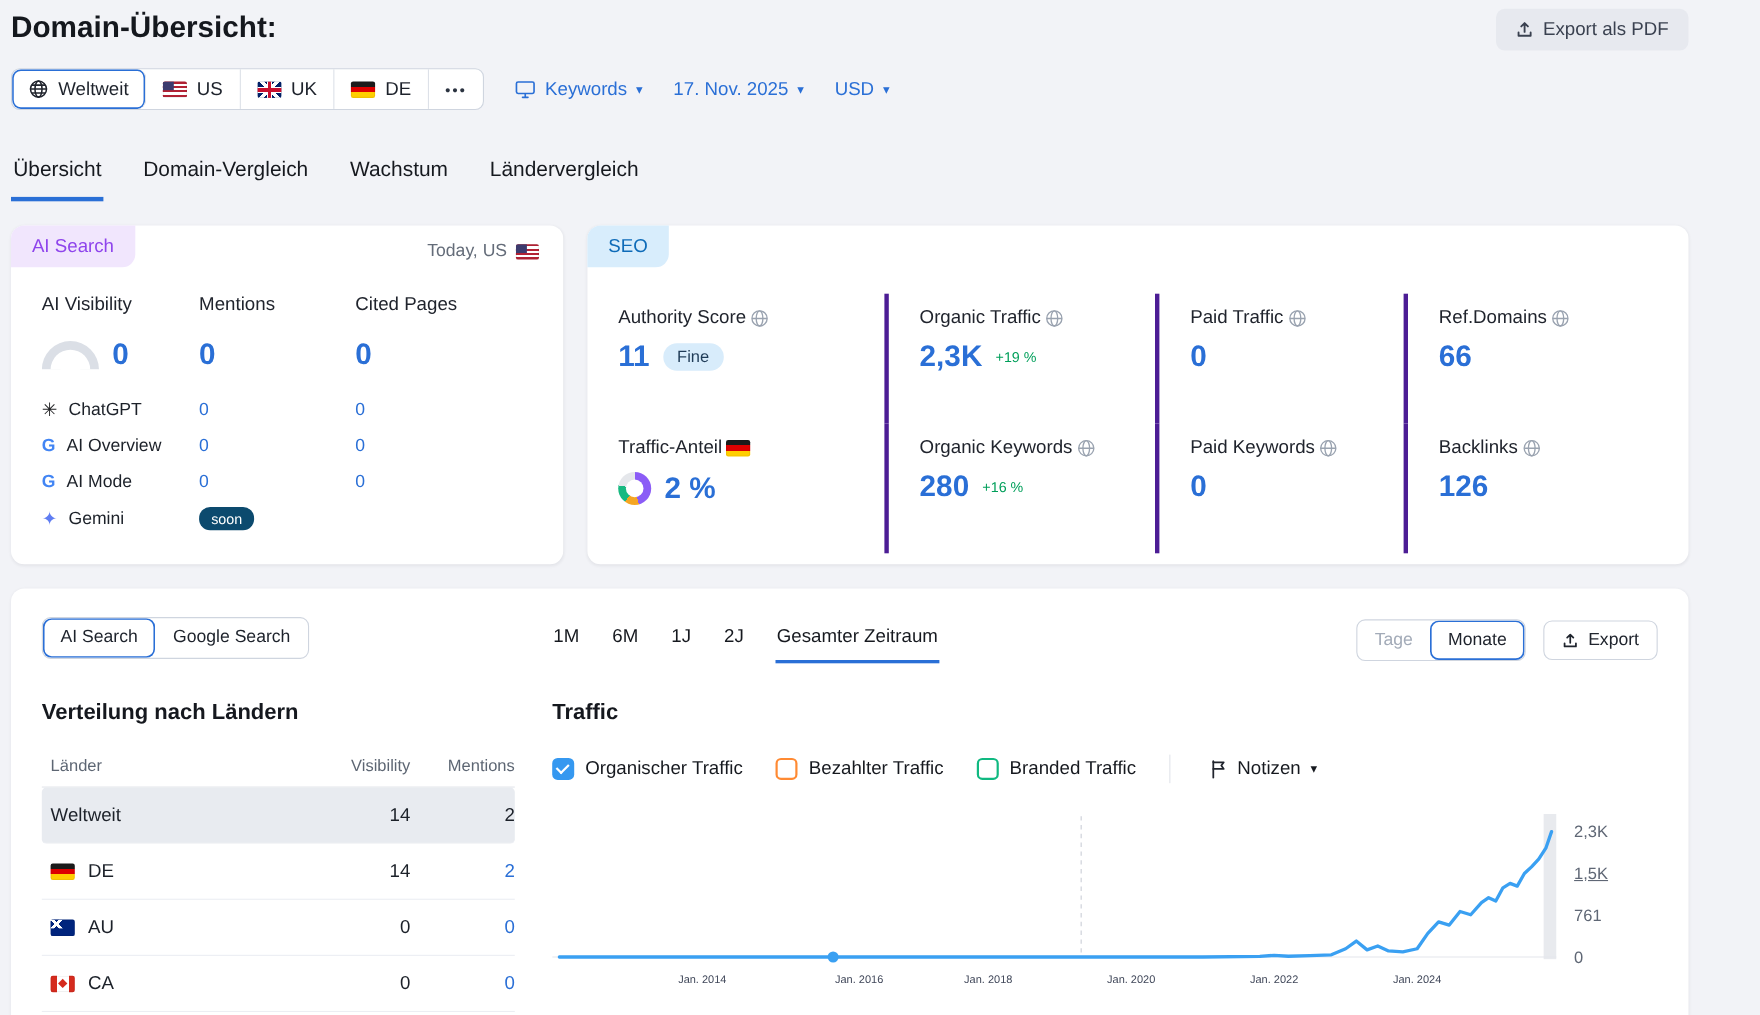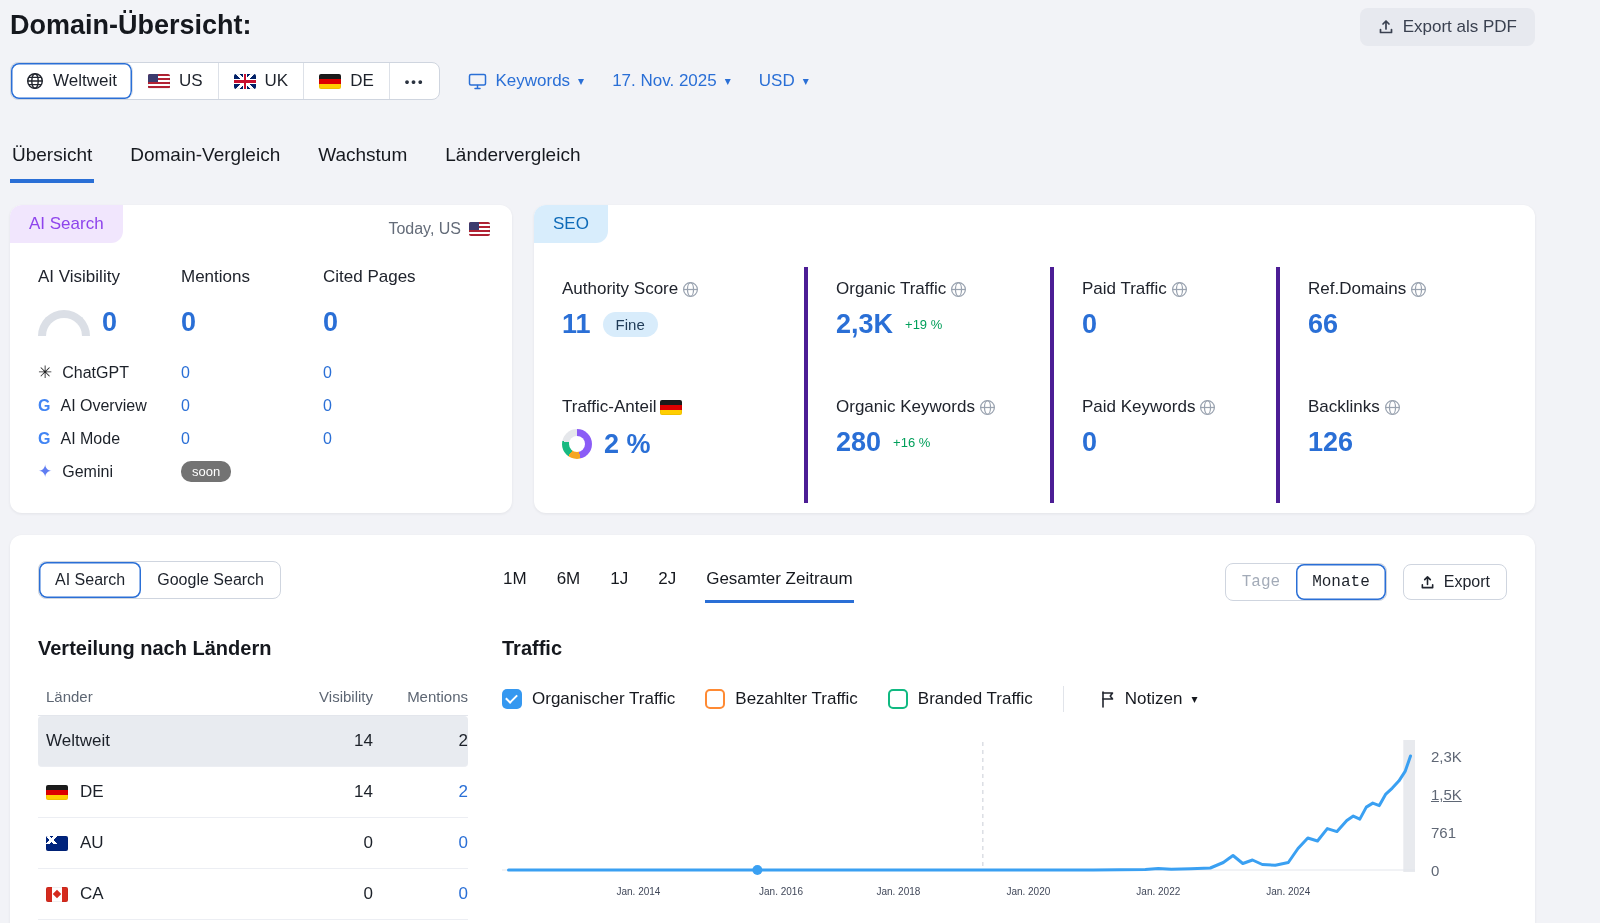--- a/index.html
+++ b/index.html
@@ -73,21 +73,21 @@
   .big-num{font-size:27px;font-weight:700;color:#2a6fd6;line-height:1}
   .ai-vis-cell{display:flex;align-items:flex-end;gap:12px;margin-top:12px}
   .gauge{width:52px;height:26px;border:8px solid #dbdfe6;border-bottom:none;border-radius:52px 52px 0 0;box-sizing:border-box}
   .ai-rows{margin-top:20px;padding-left:28px}
   .ai-row{display:grid;grid-template-columns:143px 142px 1fr;align-items:center;height:33px}
   .ai-row-name{display:flex;align-items:center;gap:10px;font-size:16px;color:#1c2129}
   .ai-row-val{font-size:16px;color:#2a6fd6}
   .chatgpt-glyph{font-size:17px;color:#202123;line-height:1}
   .g-glyph{font-size:16px;font-weight:700;color:#4285f4;line-height:1}
   .gemini-glyph{font-size:17px;color:#5f7df2;line-height:1}
-  .soon-badge{display:inline-block;background:#737373;color:#fff;font-size:13px;padding:3px 11px;border-radius:10px}
+  .soon-badge{display:inline-block;background:#0c4a6e;color:#fff;font-size:13px;padding:3px 11px;border-radius:10px}
 
   .seo-card{flex:1;height:308px;box-sizing:border-box;padding-left:0}
   .seo-grid{display:grid;grid-template-columns:242px 246px 226px 1fr;margin:24px 24px 0 28px}
   .seo-cell{padding:12px 10px 0 0;height:106px}
   .seo-cell.bordered{border-left:4px solid #4c1d95;padding-left:28px}
   .seo-label-row{display:flex;align-items:center;gap:4px}
   .seo-value-row{display:flex;align-items:center;gap:12px;margin-top:12px}
   .pill{background:#d8ecfb;color:#1f3b57;font-size:15px;padding:4px 13px;border-radius:13px}
   .delta{color:#009f5a;font-size:13px;font-weight:400}
   .donut{width:30px;height:30px;border-radius:50%;position:relative;flex:none;
@@ -115,21 +115,21 @@
   .cell-country{display:flex;align-items:center;gap:12px}
   .num{text-align:right}
   .num-link{color:#2a6fd6}
 
   .range-row{display:flex;align-items:center}
   .ranges{display:flex;gap:28px}
   .range-tab{background:none;border:none;font-family:inherit;font-size:17px;color:#16191f;cursor:pointer;
              padding:8px 1px 11px 1px;border-bottom:3px solid transparent}
   .range-tab.active{border-bottom-color:#2a6fd6}
   .gran-group{display:flex;margin-left:auto;background:#fff;border:1px solid #cfd5df;border-radius:8px;height:38px;box-sizing:border-box}
-  .gran-seg{display:flex;align-items:center;padding:0 16px;background:none;border:none;font-family:Liberation Mono, monospace;font-size:16px;cursor:pointer;border-radius:8px;color:#a3abb8}
+  .gran-seg{display:flex;align-items:center;padding:0 16px;background:none;border:none;font-family:Liberation Sans, sans-serif;font-size:16px;cursor:pointer;border-radius:8px;color:#a3abb8}
   .gran-seg.selected{box-shadow:inset 0 0 0 1.5px #2a6fd6;color:#1d222b}
   .btn-export{margin-left:16px;border:1px solid #cfd5df;color:#20252e;padding:8px 16px;font-size:16px}
 
   .legend-row{display:flex;align-items:center;gap:30px;margin-top:26px}
   .legend-item{display:flex;align-items:center;gap:10px;font-size:17px;color:#16191f;cursor:pointer}
   .cb{width:20px;height:20px;border-radius:5px;box-sizing:border-box;position:relative;flex:none}
   .cb-checked{background:#3598f0}
   .cb-checked::after{content:"";position:absolute;left:6px;top:3px;width:5px;height:9px;border:solid #fff;border-width:0 2.5px 2.5px 0;transform:rotate(45deg)}
   .cb-orange{border:2px solid #ff8a33;background:#fff}
   .cb-green{border:2px solid #10b981;background:#fff}

